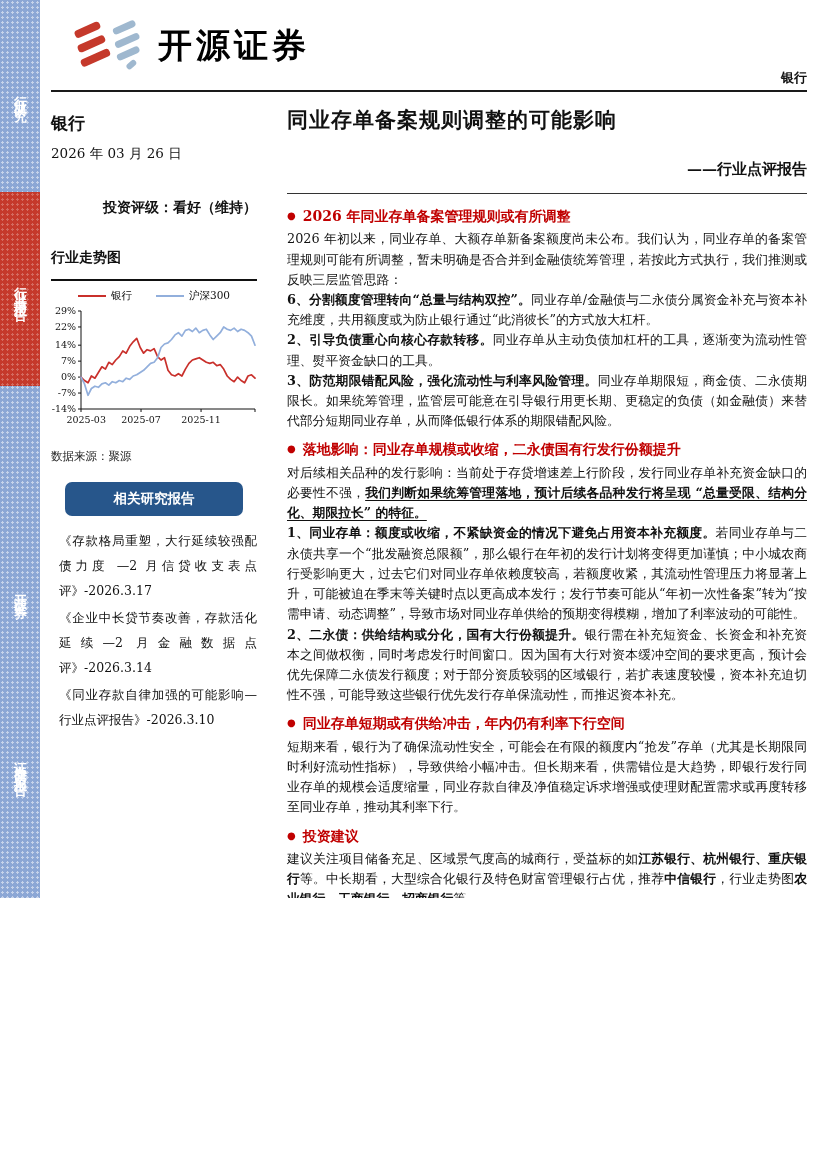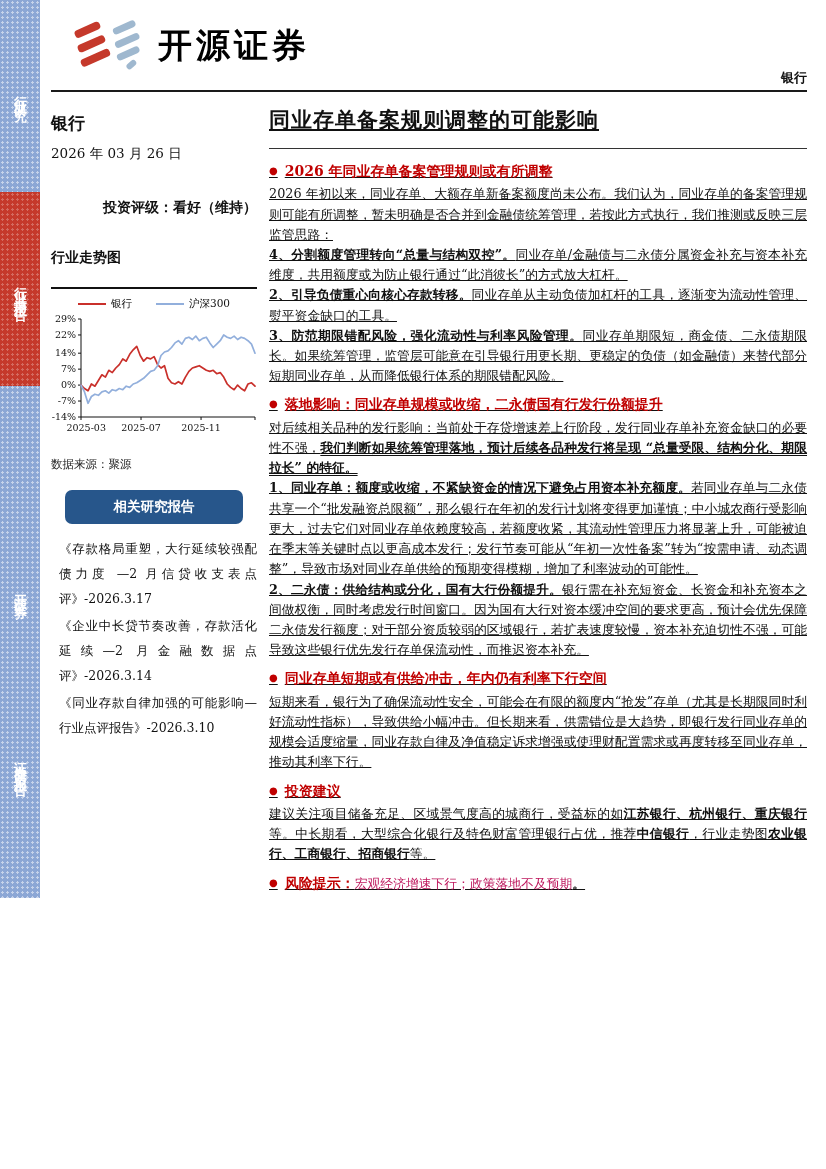--- a/index.html
+++ b/index.html
@@ -28,32 +28,32 @@
   .logo{position:absolute;left:21px;top:18px;display:flex;align-items:center;}
   .logo-text{font-family:"DejaVu Sans","Liberation Sans",sans-serif;font-weight:800;
              font-size:34px;color:#000;letter-spacing:4px;margin-left:8px;}
   .industry-tag{position:absolute;right:0;bottom:3px;font-weight:bold;font-size:13px;}
   .cols{display:flex;}
   
   .left-col{width:206px;flex:none;padding-top:20px;}
   .lc-industry{font-size:17px;font-weight:bold;margin:0 0 10px 0;}
   .lc-date{font-size:13.5px;margin:0 0 36px 0;}
   .lc-rating{font-size:14px;font-weight:bold;margin:0 0 32px 0;text-align:right;}
-  .lc-chart-title{font-size:14px;font-weight:bold;padding-bottom:20px;
+  .lc-chart-title{font-size:14px;font-weight:bold;padding-bottom:12px;
                   border-bottom:2px solid #111;margin:0 0 8px 0;}
   .legend{display:flex;justify-content:center;gap:24px;font-size:10.5px;margin:4px 0 2px 0;}
   .legend-item{display:flex;align-items:center;}
   .legend-line{display:inline-block;width:28px;height:2px;margin-right:5px;}
   .lc-source{font-size:11.5px;margin-top:12px;color:#222;}
   .related-box{width:178px;margin:18px auto 12px auto;background:#27568B;color:#fff;
                font-weight:bold;font-size:13.5px;text-align:center;padding:8px 0;
                border-radius:7px;}
   .related-list p{font-size:12.5px;line-height:2.0;text-align:justify;margin:0 0 2px 8px;}
   
-  .right-col{flex:1;margin-left:12px;text-decoration:underline;}
+  .right-col{flex:1;margin-left:30px;}
   .title-block{border-bottom:1.5px solid #333;padding-bottom:14px;}
   .doc-title{font-size:21px;font-weight:bold;margin:14px 0 0 0;letter-spacing:1px;}
   .doc-subtitle{font-size:15px;font-weight:bold;text-align:right;margin:26px 0 0 0;}
   .analysts{display:flex;border-bottom:1.5px solid #333;padding:8px 0 10px 0;}
   .analyst{width:228px;}
   .analyst .name{font-size:13.5px;font-weight:bold;margin:0 0 5px 0;}
   .analyst .email{font-size:12px;margin:0;}
   .analyst .cert{font-size:10.5px;margin:4px 0 0 0;}
   .sections{padding-top:4px;}
   .section{margin-top:8px;}
@@ -165,28 +165,29 @@
         <div class="related-list">
           <p>《存款格局重塑，大行延续较强配债力度 —2 月信贷收支表点评》-2026.3.17</p>
           <p>《企业中长贷节奏改善，存款活化延续—2 月金融数据点评》-2026.3.14</p>
           <p>《同业存款自律加强的可能影响—行业点评报告》-2026.3.10</p>
         </div>
       </div>
 
       <div class="right-col">
         <div class="title-block">
           <h1 class="doc-title">同业存单备案规则调整的可能影响</h1>
+          <p class="doc-subtitle">——行业点评报告</p>
         </div>
 
 
         <div class="sections">
             <div class="section">
               <p class="sec-heading"><span class="bullet">●</span><span>2026 年同业存单备案管理规则或有所调整</span></p>
               <p class="body-p"><span class="run-n">2026 年初以来，同业存单、大额存单新备案额度尚未公布。我们认为，同业存单的备案管理规则可能有所调整，暂未明确是否合并到金融债统筹管理，若按此方式执行，我们推测或反映三层监管思路：</span></p>
-              <p class="body-p"><span class="run-b">4、分割额度管理转向“总量与结构双控”。</span><span class="run-n">同业存单/金融债与二永债分属资金补充与资本补充维度，共用额度或为防止银行通过“此消彼长”的方式放大杠杆。</span></p>
+              <p class="body-p"><span class="run-b">6、分割额度管理转向“总量与结构双控”。</span><span class="run-n">同业存单/金融债与二永债分属资金补充与资本补充维度，共用额度或为防止银行通过“此消彼长”的方式放大杠杆。</span></p>
               <p class="body-p"><span class="run-b">2、引导负债重心向核心存款转移。</span><span class="run-n">同业存单从主动负债加杠杆的工具，逐渐变为流动性管理、熨平资金缺口的工具。</span></p>
               <p class="body-p"><span class="run-b">3、防范期限错配风险，强化流动性与利率风险管理。</span><span class="run-n">同业存单期限短，商金债、二永债期限长。如果统筹管理，监管层可能意在引导银行用更长期、更稳定的负债（如金融债）来替代部分短期同业存单，从而降低银行体系的期限错配风险。</span></p>
             </div>
             <div class="section">
               <p class="sec-heading"><span class="bullet">●</span><span>落地影响：同业存单规模或收缩，二永债国有行发行份额提升</span></p>
               <p class="body-p"><span class="run-n">对后续相关品种的发行影响：当前处于存贷增速差上行阶段，发行同业存单补充资金缺口的必要性不强，</span><span class="run-bu">我们判断如果统筹管理落地，预计后续各品种发行将呈现 “总量受限、结构分化、期限拉长” 的特征。</span></p>
               <p class="body-p"><span class="run-b">1、同业存单：额度或收缩，不紧缺资金的情况下避免占用资本补充额度。</span><span class="run-n">若同业存单与二永债共享一个“批发融资总限额”，那么银行在年初的发行计划将变得更加谨慎；中小城农商行受影响更大，过去它们对同业存单依赖度较高，若额度收紧，其流动性管理压力将显著上升，可能被迫在季末等关键时点以更高成本发行；发行节奏可能从“年初一次性备案”转为“按需申请、动态调整”，导致市场对同业存单供给的预期变得模糊，增加了利率波动的可能性。</span></p>
               <p class="body-p"><span class="run-b">2、二永债：供给结构或分化，国有大行份额提升。</span><span class="run-n">银行需在补充短资金、长资金和补充资本之间做权衡，同时考虑发行时间窗口。因为国有大行对资本缓冲空间的要求更高，预计会优先保障二永债发行额度；对于部分资质较弱的区域银行，若扩表速度较慢，资本补充迫切性不强，可能导致这些银行优先发行存单保流动性，而推迟资本补充。</span></p>
             </div>
             <div class="section">

